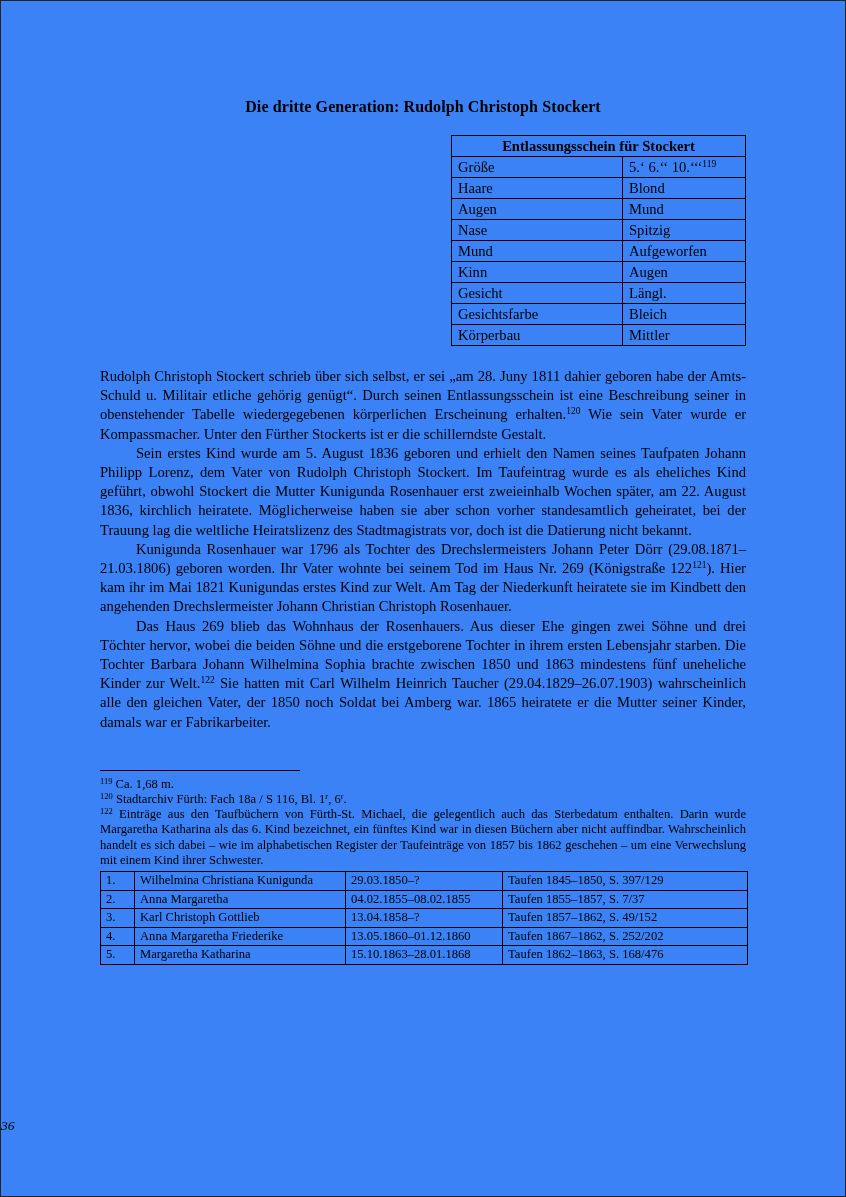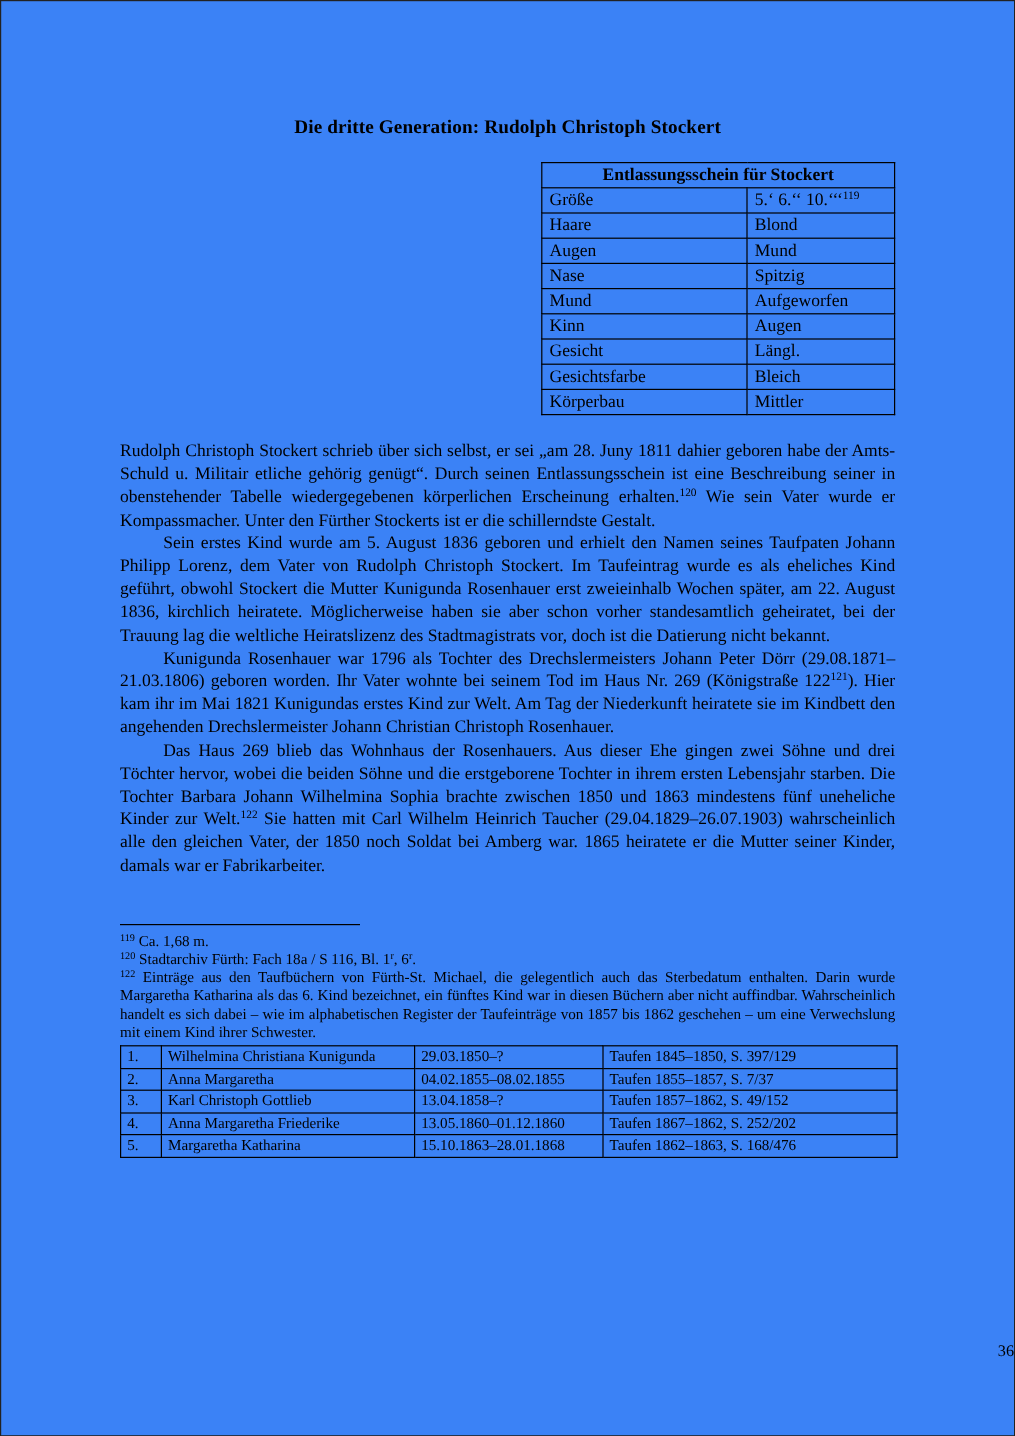--- a/index.html
+++ b/index.html
@@ -101,22 +101,23 @@
     overflow: hidden;
   }
   table.fn-table td.c1 { width: 23px; }
   table.fn-table td.c2 { width: 200px; }
   table.fn-table td.c3 { width: 146px; }
   .page-num {
     position: absolute;
     bottom: 62px;
     left: 0;
     right: 0;
-    text-align: right;
+    text-align: left;
     font-size: 13.5px;
+    font-style: italic;
   }
 </style>
 </head>
 <body>
 
 <div class="page">
 
   <h1 class="title">Die dritte Generation: Rudolph Christoph Stockert</h1>
 
   <div class="entl-wrap">

